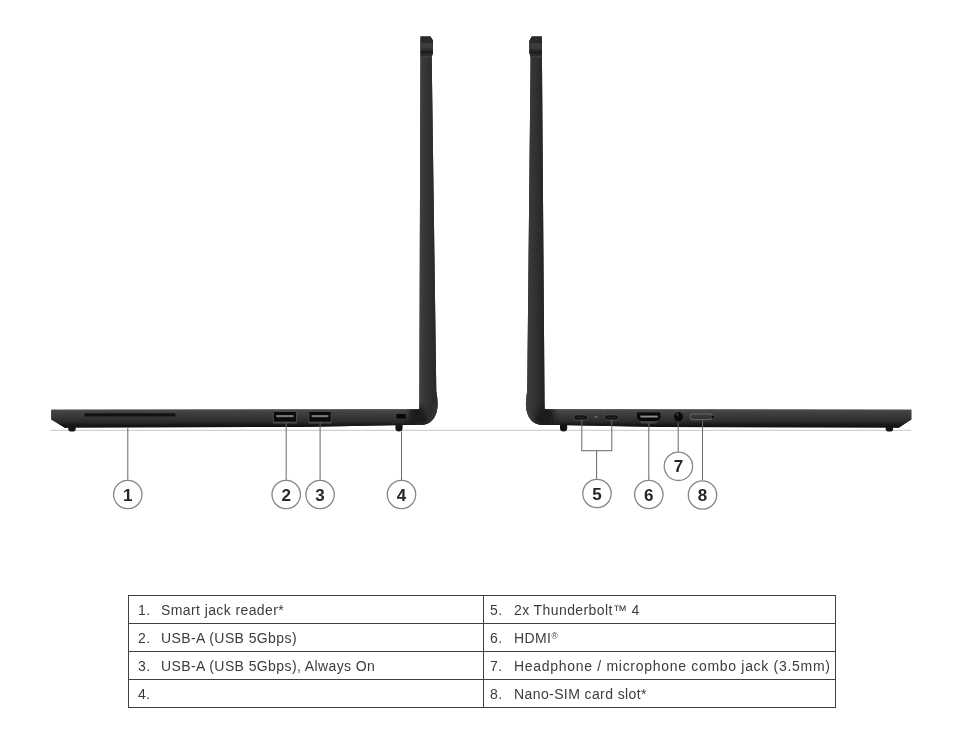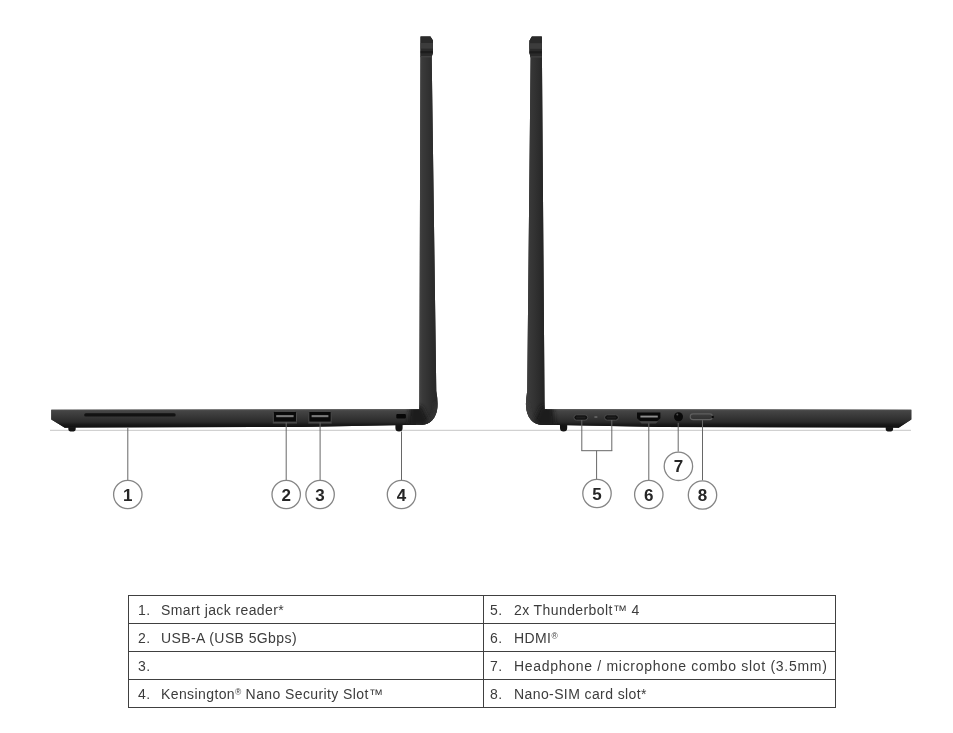--- a/index.html
+++ b/index.html
@@ -175,29 +175,29 @@
         <span>USB-A (USB 5Gbps)</span>
       </div>
       <div class="c2">
         <span class="num">6.</span>
         <span>HDMI<sup>®</sup></span>
       </div>
     </div>
   <div class="row">
       <div class="c1">
         <span class="num">3.</span>
+        <span>USB-A (USB 5Gbps), Always On</span>
       </div>
       <div class="c2">
         <span class="num">7.</span>
-        <span class="wide">Headphone / microphone combo slot (3.5mm)</span>
+        <span class="wide">Headphone / microphone combo jack (3.5mm)</span>
       </div>
     </div>
   <div class="row">
       <div class="c1">
         <span class="num">4.</span>
-        <span>Kensington<sup>®</sup> Nano Security Slot™</span>
       </div>
       <div class="c2">
         <span class="num">8.</span>
         <span>Nano-SIM card slot*</span>
       </div>
     </div>
 </div>
 
 </body></html>

